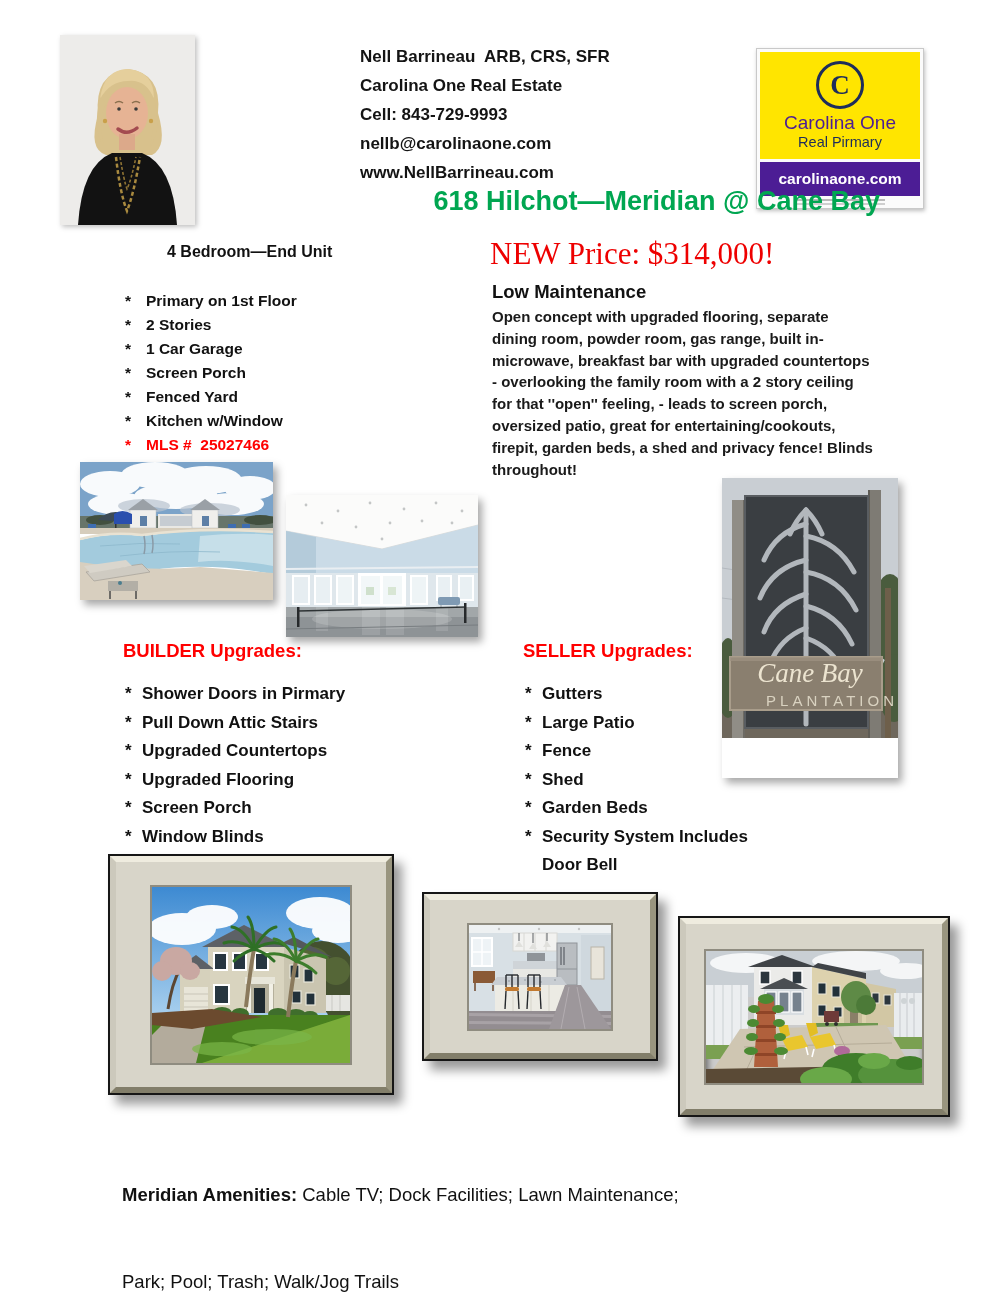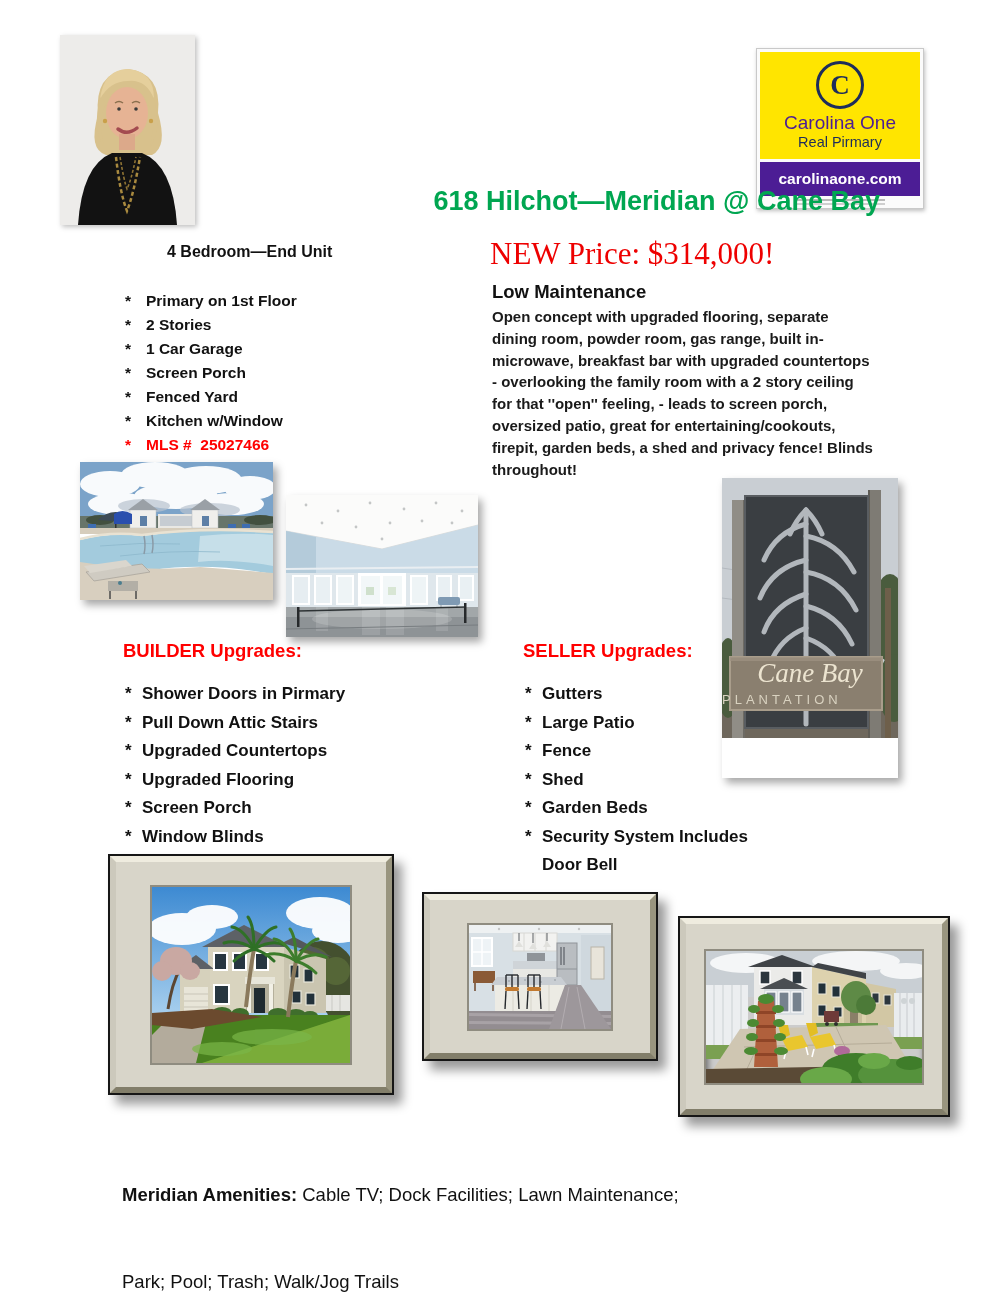--- a/index.html
+++ b/index.html
@@ -41,22 +41,22 @@
   .descr{left:492px;top:306px;width:382px;font-size:15px;font-weight:700;line-height:21.8px;color:#1a1a1a;}
 
   
   .photo{box-shadow:4px 5px 8px rgba(0,0,0,.35);}
   .photo svg{display:block;}
   .pool-photo{left:80px;top:462px;width:193px;height:138px;}
   .club-photo{left:286px;top:495px;width:192px;height:142px;}
   .sign-photo{left:722px;top:478px;width:176px;height:300px;}
   .sign-name{position:absolute;left:0;top:180px;width:100%;text-align:center;
              font-family:"Liberation Serif",serif;font-style:italic;font-size:27px;color:#ece4d0;}
-  .sign-sub{position:absolute;left:0;top:214px;width:100%;text-align:left;
-            font-size:13px;letter-spacing:4px;color:#d9d2c0;}
+  .sign-sub{position:absolute;left:0;top:214px;width:100%;text-align:right;
+            font-size:15px;letter-spacing:4px;color:#d9d2c0;}
 
   
   .up-head{font-size:18.5px;font-weight:700;color:#ff0000;white-space:pre;}
   .builder-head{left:123px;top:640px;}
   .seller-head{left:523px;top:640px;}
   .up-list{left:125px;top:680px;}
   .seller-list{left:525px;top:680px;}
   .up-row{display:flex;font-size:17px;font-weight:700;line-height:28.5px;white-space:pre;}
   .up-bullet{width:17px;}
 
@@ -95,20 +95,27 @@
       <path d="M58,94 Q67,101 77,93" stroke="#a34b50" stroke-width="3.5" fill="none" stroke-linecap="round"></path>
       <circle cx="45" cy="86" r="2.2" fill="#c9a04a"></circle>
       <circle cx="91" cy="86" r="2.2" fill="#c9a04a"></circle>
       <rect x="59" y="99" width="16" height="16" fill="#dca98a"></rect>
       <path d="M18,190 Q22,130 52,118 L82,118 Q113,130 117,190 Z" fill="#121212"></path>
       <path d="M56,122 Q60,158 67,176 Q74,158 80,122" stroke="#a98a3f" stroke-width="2.5" stroke-dasharray="4 2.5" fill="none"></path>
       <path d="M60,122 Q64,146 67,154 Q71,146 76,122" stroke="#8f7434" stroke-width="1.6" stroke-dasharray="3 2" fill="none"></path>
     </svg>
   </div>
 
+  <div class="abs contact">
+    <div class="contact-line">Nell Barrineau  ARB, CRS, SFR</div>
+    <div class="contact-line">Carolina One Real Estate</div>
+    <div class="contact-line">Cell: 843-729-9993</div>
+    <div class="contact-line">nellb@carolinaone.com</div>
+    <div class="contact-line">www.NellBarrineau.com</div>
+  </div>
 
   <div class="abs logo">
     <div class="logo-yellow">
       <div class="logo-c">
         <span class="logo-c-glyph">C</span>
       </div>
       <div class="logo-brand">Carolina One</div>
       <div class="logo-sub">Real Pirmary</div>
     </div>
     <div class="logo-bar">carolinaone.com</div>

